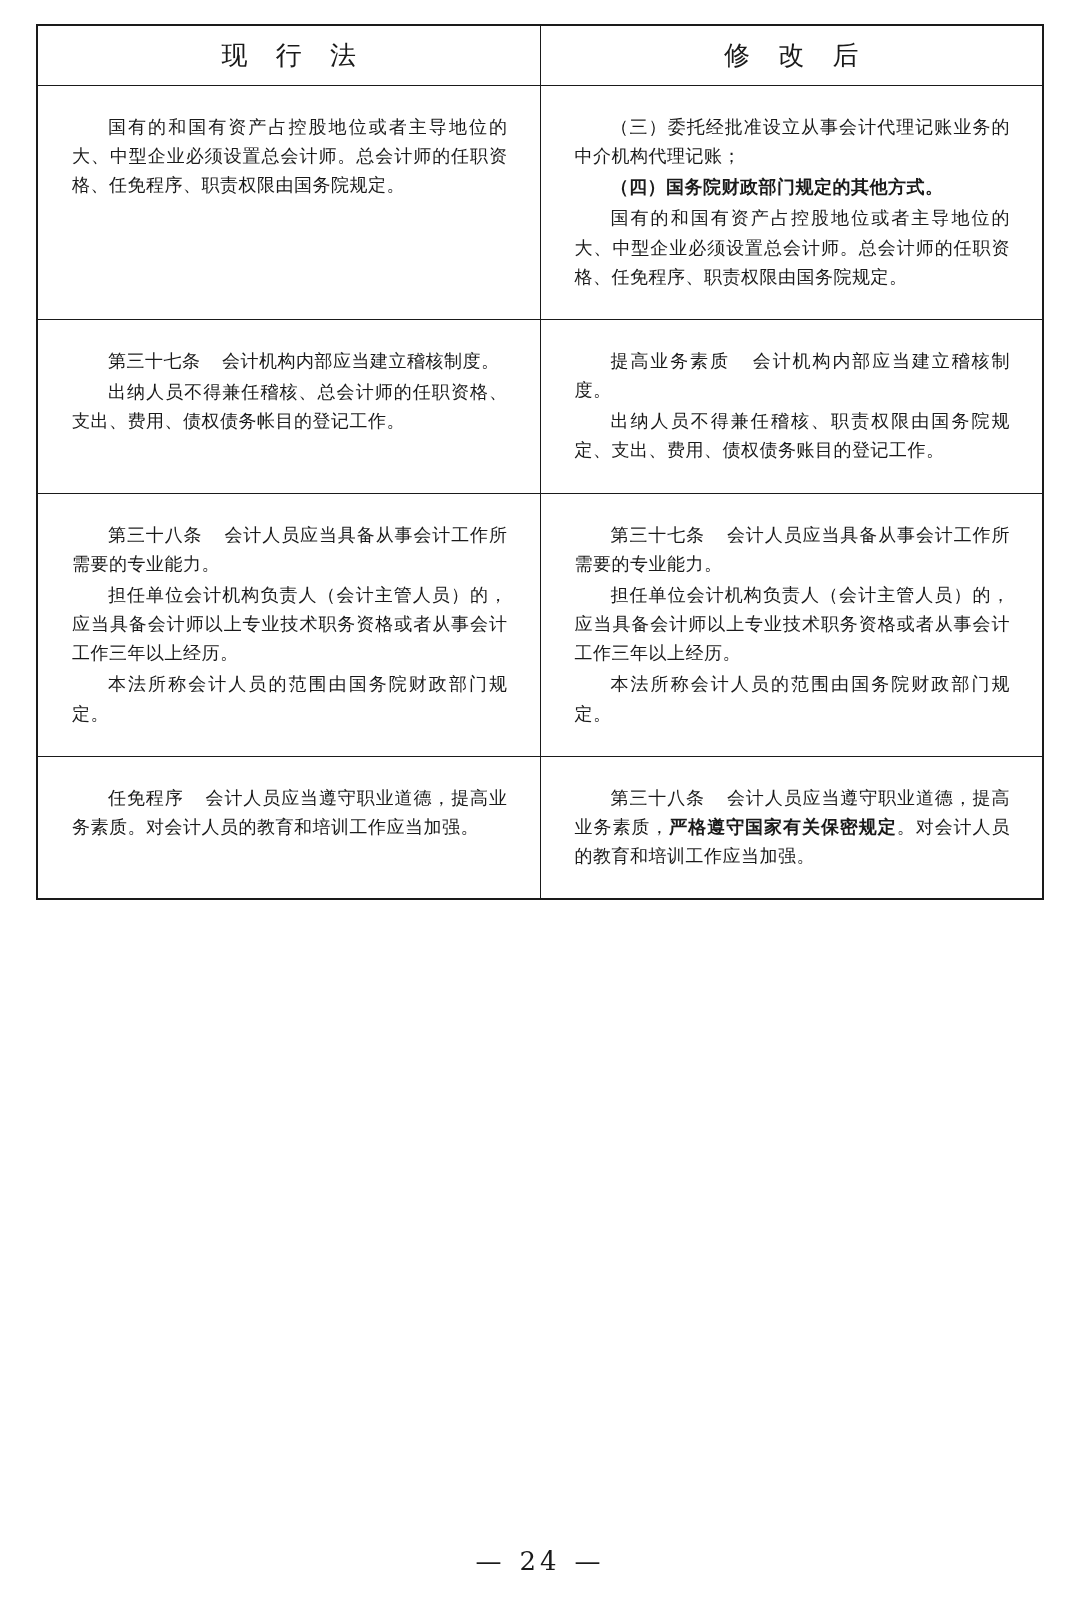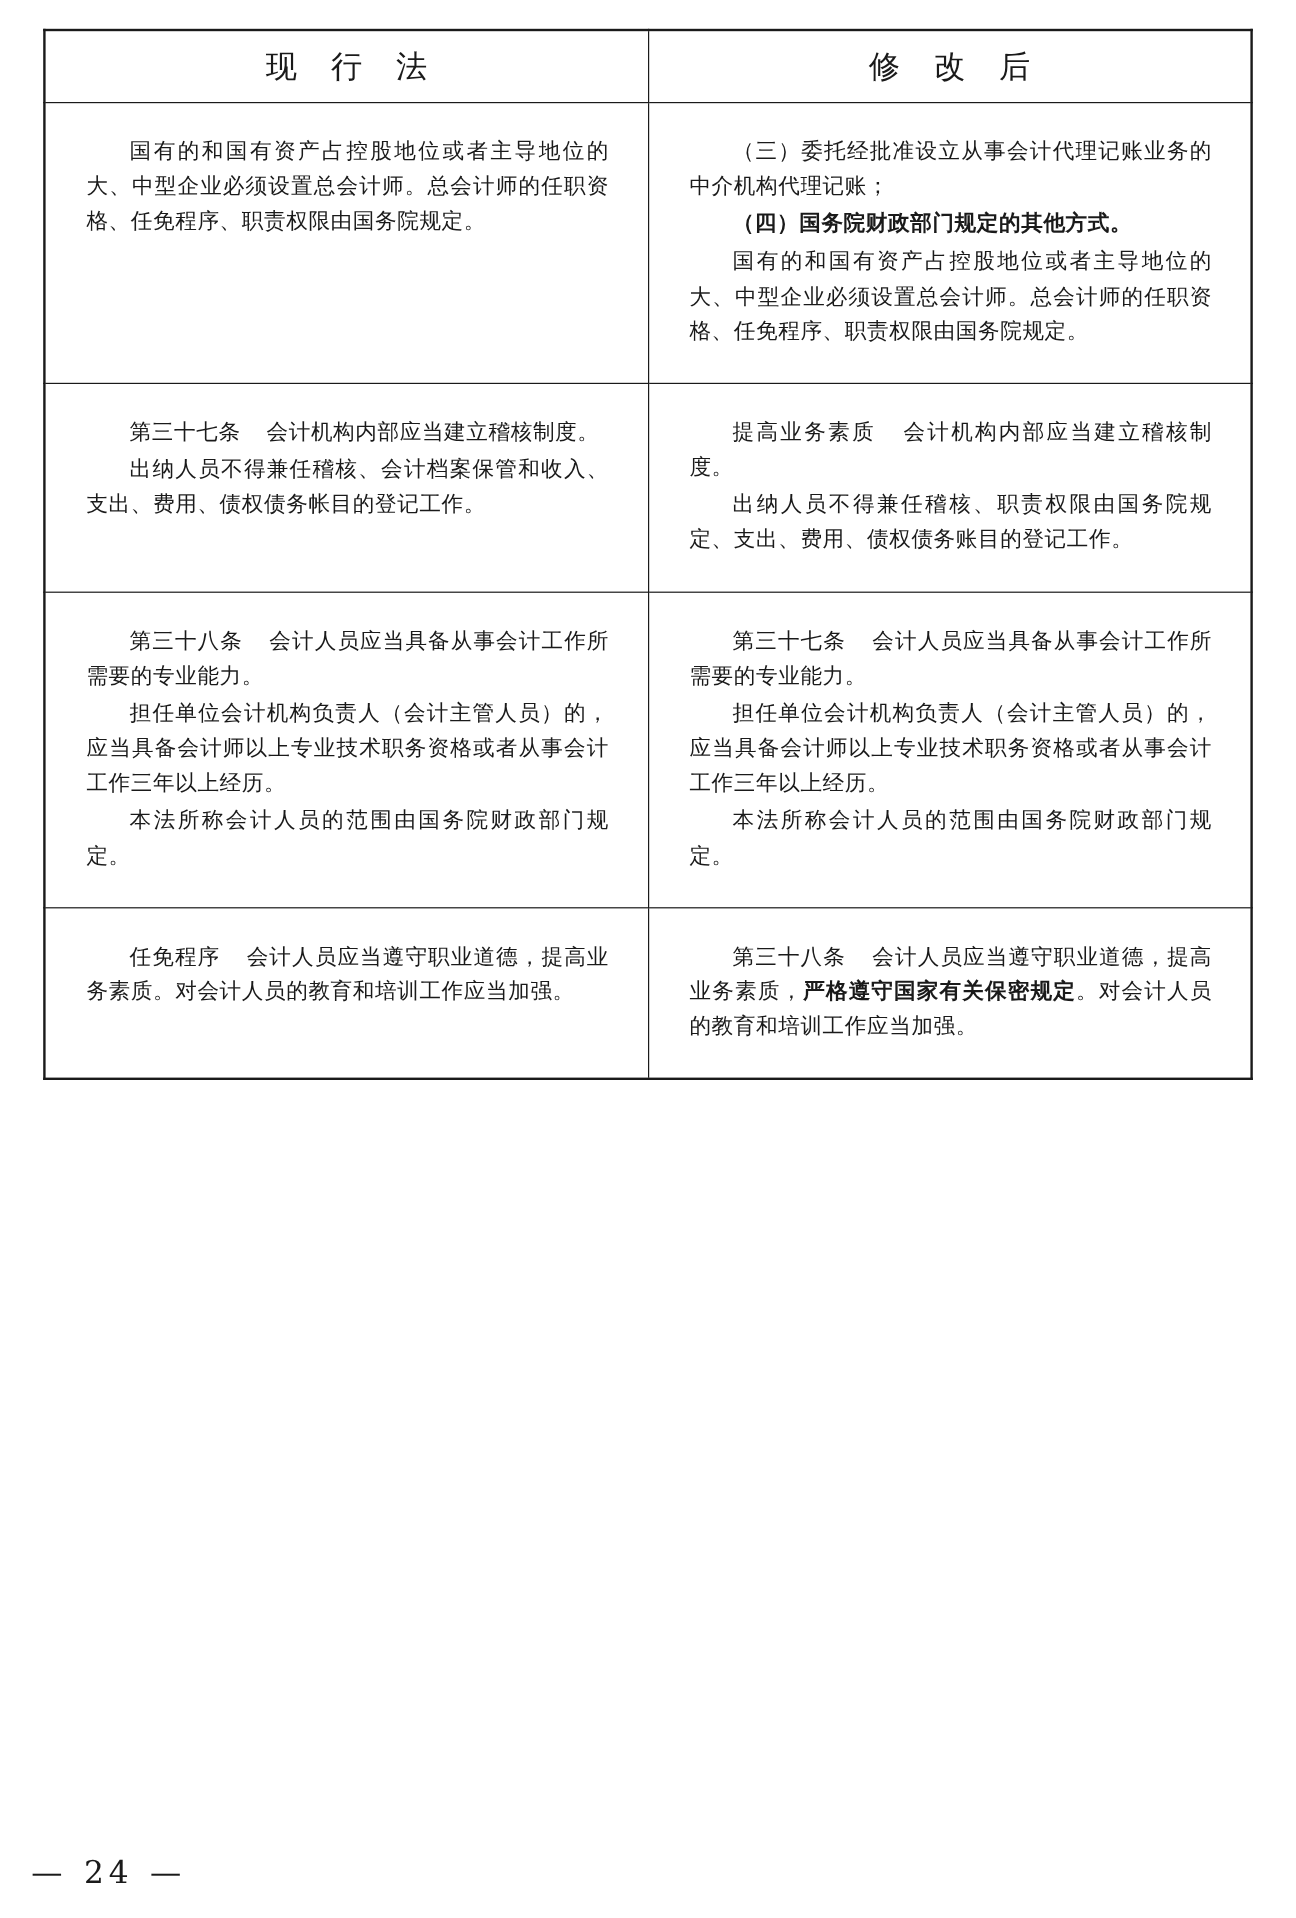--- a/index.html
+++ b/index.html
@@ -65,24 +65,24 @@
   }
   .bold {
     font-weight: bold;
   }
   .nowrapgap {
     display: inline-block;
     width: 1.2em;
   }
   .footer {
     position: absolute;
-    left: 12px;
+    left: 0;
     right: 0;
     bottom: 22px;
-    text-align: left;
+    text-align: center;
     font-size: 26px;
     letter-spacing: 4px;
     color: #1a1a1a;
   }
   .footer .dash { padding: 0 14px; }
 </style>
 </head>
 <body>
 
 <div class="page">
@@ -112,21 +112,21 @@
             <p class="para indent2 bold">（四）国务院财政部门规定的其他方式。</p>
             <p class="para indent2">国有的和国有资产占控股地位或者主导地位的大、中型企业必须设置总会计师。总会计师的任职资格、任免程序、职责权限由国务院规定。</p>
           </div>
         </td>
       </tr>
 
       <tr>
         <td>
           <div class="cell">
             <p class="para indent2"><span class="bold-none">第三十七条</span><span class="nowrapgap"></span><span>会计机构内部应当建立稽核制度。</span></p>
-            <p class="para indent2">出纳人员不得兼任稽核、会计档案保管和收入、支出、费用、债权债务帐目的登记工作。</p>
+            <p class="para indent2">出纳人员不得兼任稽核、总会计师的任职资格、支出、费用、债权债务帐目的登记工作。</p>
           </div>
         </td>
         <td>
           <div class="cell">
             <p class="para indent2"><span>提高业务素质</span><span class="nowrapgap"></span><span>会计机构内部应当建立稽核制度。</span></p>
             <p class="para indent2">出纳人员不得兼任稽核、职责权限由国务院规定、支出、费用、债权债务账目的登记工作。</p>
           </div>
         </td>
       </tr>
 

